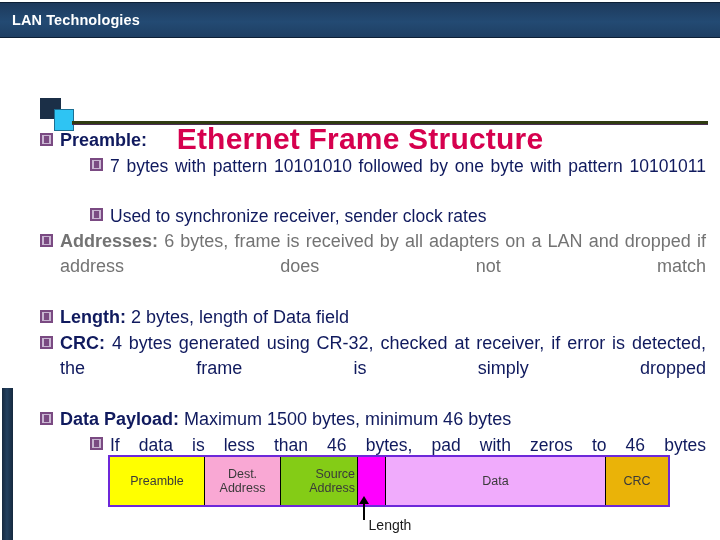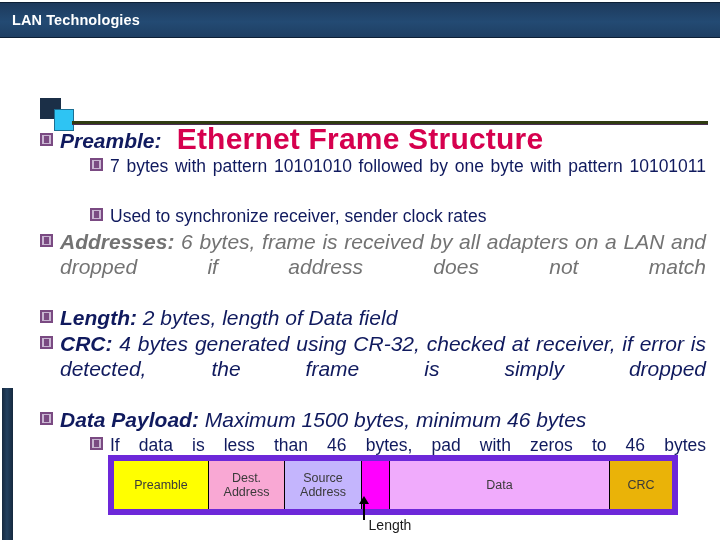--- a/index.html
+++ b/index.html
@@ -109,23 +109,22 @@
     position: relative;
     display: block;
     color: #101a5e;
     font-size: 18.5px;
     line-height: 25.5px;
     text-align: justify;
     text-justify: inter-word;
   }
   .bullet-row.lvl1 {
     padding-left: 22px;
-    font-size: 21px;
+    font-size: 18px;
     margin-bottom: 0px;
-    font-style: italic;
   }
   .bullet-row.lvl2 {
     padding-left: 72px;
     font-size: 17.5px;
     line-height: 25px;
   }
   .bullet-row .bullet-icon {
     position: absolute;
     top: 5px;
     width: 13px;
@@ -159,21 +158,21 @@
   }
   .bullet-row.nojustify .txt::after { display: none; }
 
   
   #frame-diagram {
     position: absolute;
     left: 108px;
     top: 455px;
     height: 48px;
     display: flex;
-    border: 6px solid #6d28d9;
+    border: 2px solid #6d28d9;
     box-sizing: content-box;
   }
   .frame-field {
     position: relative;
     border-right: 1px solid #000000;
     box-sizing: border-box;
     display: flex;
     align-items: center;
     justify-content: center;
     font-size: 12.5px;
@@ -285,21 +284,21 @@
 
 </div>
 
 <div id="frame-diagram">
   <div class="frame-field" style="width: 95px; background: rgb(255, 255, 0);">
     <span class="f-label">Preamble</span>
   </div>
   <div class="frame-field" style="width: 76px; background: #f9a8d4;">
     <span class="f-label">Dest. Address</span>
   </div>
-  <div class="frame-field" style="width: 77px; background: #c4b5fd;">
+  <div class="frame-field" style="width: 77px; background: #84cc16; text-align: right;">
     <span class="f-label">Source Address</span>
   </div>
   <div class="frame-field" style="width: 28px; background: rgb(255, 0, 255);">
     <span class="f-label"></span>
   </div>
   <div class="frame-field" style="width: 220px; background: #f0abfc;">
     <span class="f-label">Data</span>
   </div>
   <div class="frame-field" style="width: 62px; background: #eab308;">
     <span class="f-label">CRC</span>

